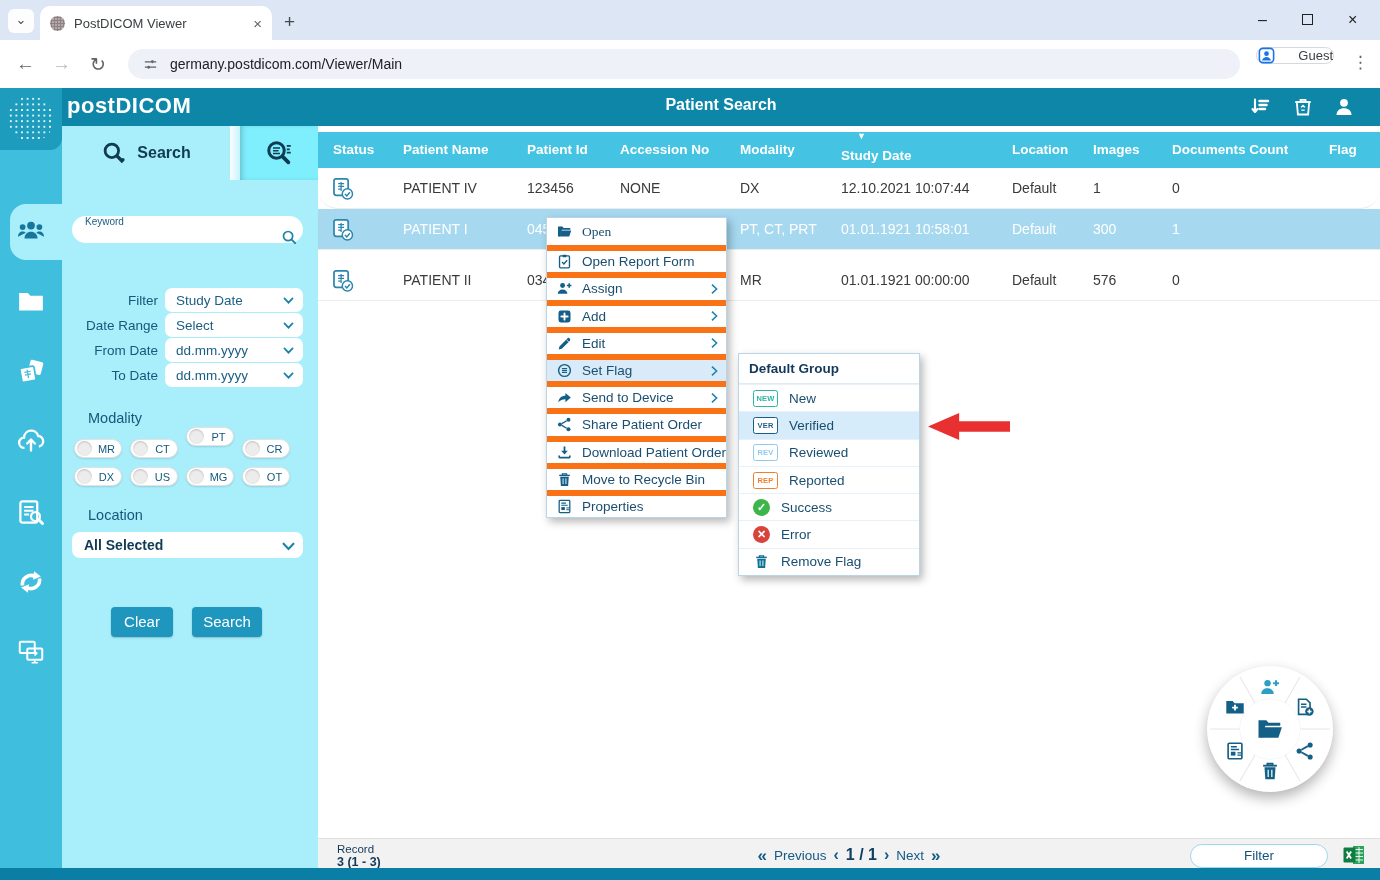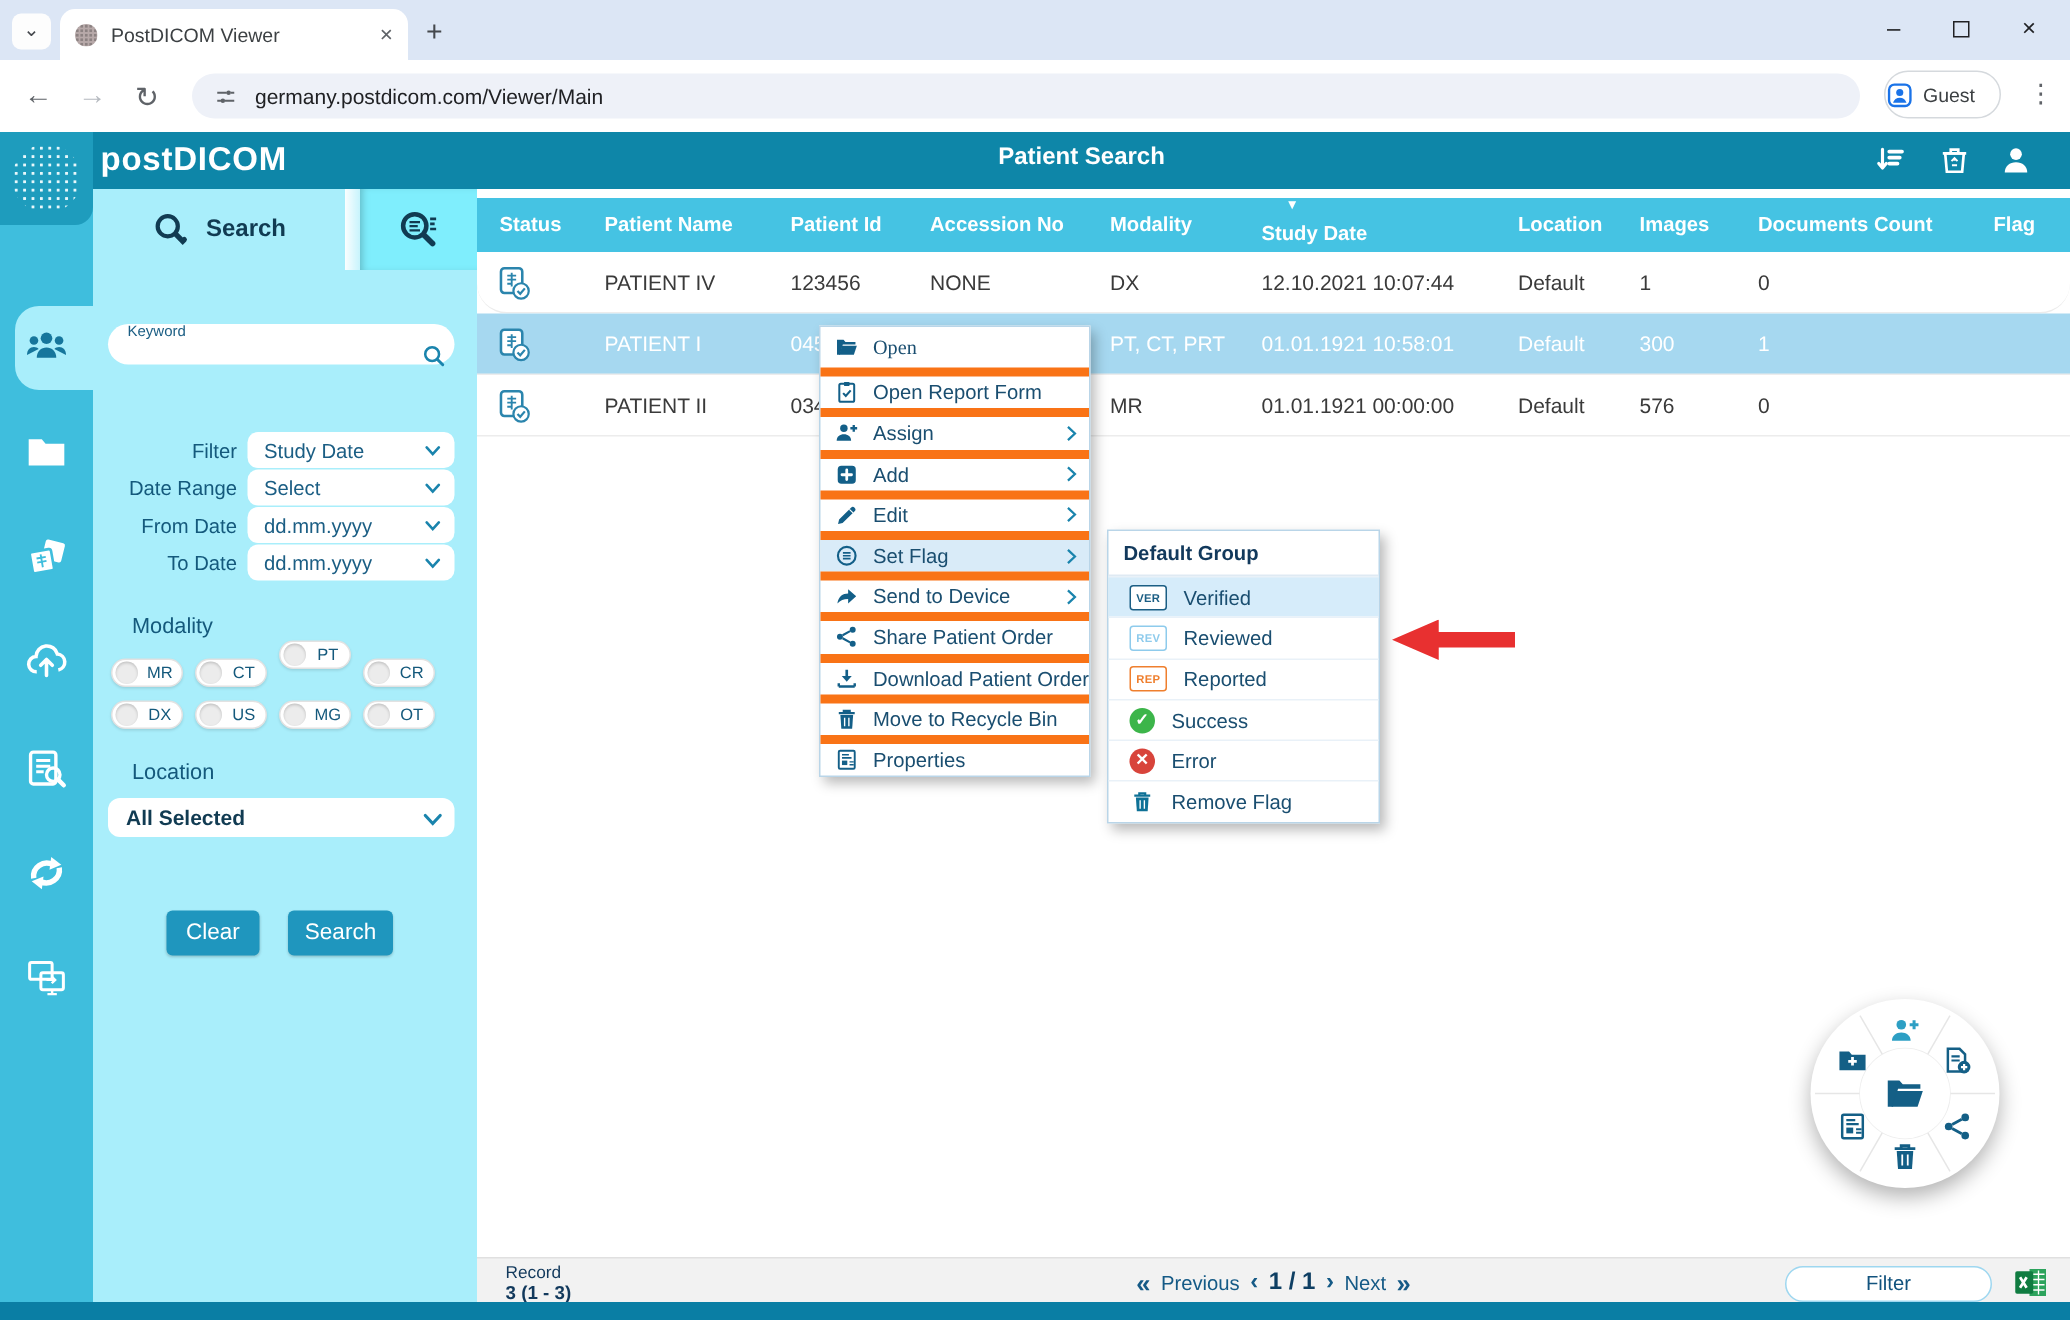--- a/index.html
+++ b/index.html
@@ -16,21 +16,21 @@
   .favicon { width:15px; height:15px; border-radius:50%; background:#b7a9a9; background-image:radial-gradient(#8c8282 1px, transparent 1.1px); background-size:3px 3px; }
   .btab-title { font-size:13px; color:#3c4043; flex:1; white-space:nowrap; overflow:hidden; }
   .btab-close { color:#5f6368; font-size:15px; line-height:15px; }
   .newtab { left:284px; top:11px; font-size:19px; color:#45484d; }
   .wctl { top:12px; color:#202124; font-size:16px; line-height:16px; }
   .maxbox { width:11px; height:11px; border:1.3px solid #202124; }
   .toolbar { left:0; top:40px; width:1380px; height:48px; background:#fff; }
   .navic { top:53px; font-size:19px; color:#5f6368; }
   .urlbar { left:128px; top:49px; width:1112px; height:30px; border-radius:15px; background:#eef1f8; display:flex; align-items:center; padding:0 14px; gap:11px; }
   .urltext { font-size:14px; color:#202124; }
-  .guest { left:1256px; top:47px; width:78px; height:32px; background:#fff; border:1px solid #d5d9dd; border-radius:17px; display:flex; align-items:center; justify-content:flex-start; gap:6px; }
+  .guest { left:1256px; top:47px; width:78px; height:17px; background:#fff; border:1px solid #d5d9dd; border-radius:17px; display:flex; align-items:center; justify-content:space-between; gap:6px; }
   .guest-label { font-size:13px; color:#3c4043; }
   .kebab { left:1352px; top:52px; font-size:17px; color:#5f6368; letter-spacing:0; }
 
   
   .appheader { left:0; top:88px; width:1380px; height:38px; background:#0e86a8; }
   .applogo { left:67px; top:93px; color:#fff; font-size:22px; font-weight:bold; letter-spacing:.5px; }
   .apptitle { left:62px; right:0; top:96px; text-align:center; color:#fff; font-size:16px; font-weight:bold; }
   .hdric { top:95px; width:24px; height:24px; color:#fff; }
   .logobadge { left:0; top:88px; width:62px; height:62px; background:#1e9cbd; border-radius:0 0 12px 0; display:flex; align-items:center; justify-content:center; z-index:3; }
   .dots { width:46px; height:46px; border-radius:50%; background-image:radial-gradient(#f3fdff 1.1px, transparent 1.25px); background-size:5.6px 5.6px; opacity:.95; }
@@ -412,21 +412,21 @@
       </span>
     <span class="td c1">PATIENT I</span>
     <span class="td c2">045</span>
     <span class="td c4">PT, CT, PRT</span>
     <span class="td c5">01.01.1921 10:58:01</span>
     <span class="td c6">Default</span>
     <span class="td c7">300</span>
     <span class="td c8">1</span>
   </div>
 
-  <div class="ab trow" style="top:250px;">
+  <div class="ab trow" style="top:260px;">
     <span class="statusic">
         <svg width="25" height="25" viewBox="0 0 22 22">
           <rect x="3.5" y="2.5" width="12.5" height="14.5" rx="2" fill="#fff" stroke="#2b85ad" stroke-width="1.5"></rect>
           <path d="M9.8 5.2v8M7.2 6.8h5.2M7.2 9.2h5.2M7.2 11.6h3" stroke="#2b85ad" stroke-width="1.1"></path>
           <circle cx="15.3" cy="15.8" r="4.5" fill="#fff" stroke="#2b85ad" stroke-width="1.3"></circle>
           <path d="M13.2 15.8l1.6 1.7 2.7-3.2" stroke="#2b85ad" stroke-width="1.3" fill="none"></path>
         </svg>
       </span>
     <span class="td c1">PATIENT II</span>
     <span class="td c2">034</span>
@@ -567,20 +567,24 @@
             <rect x="7.5" y="12.8" width="5" height="4.2" fill="currentColor"></rect>
             <path d="M14.6 14h4M14.6 16.6h4" stroke="currentColor" stroke-width="1.4"></path>
           </svg>
         </span>
       <span class="milabel">Properties</span>
     </div>
   </div>
 
   <div class="ab smenu">
     <div class="smhead">Default Group</div>
+    <div class="smi">
+      <span class="badge b-new">NEW</span>
+      <span class="smilabel">New</span>
+    </div>
     <div class="smi hl">
       <span class="badge b-ver">VER</span>
       <span class="smilabel">Verified</span>
     </div>
     <div class="smi">
       <span class="badge b-rev">REV</span>
       <span class="smilabel">Reviewed</span>
     </div>
     <div class="smi">
       <span class="badge b-rep">REP</span>

